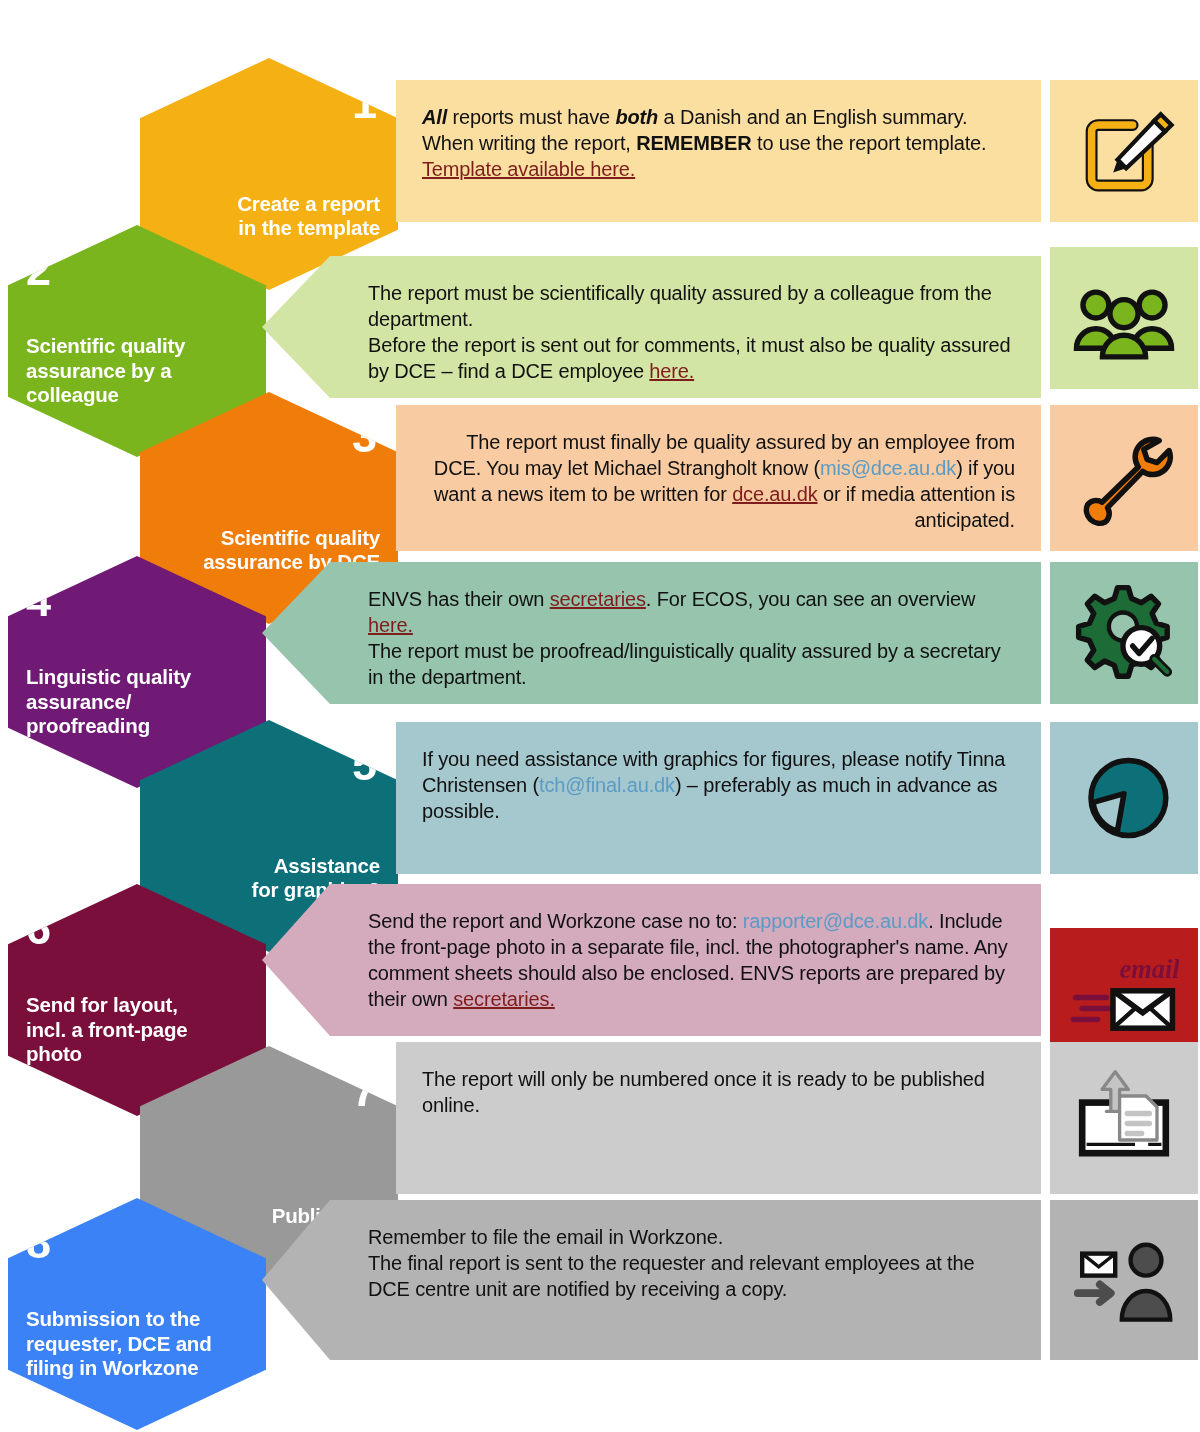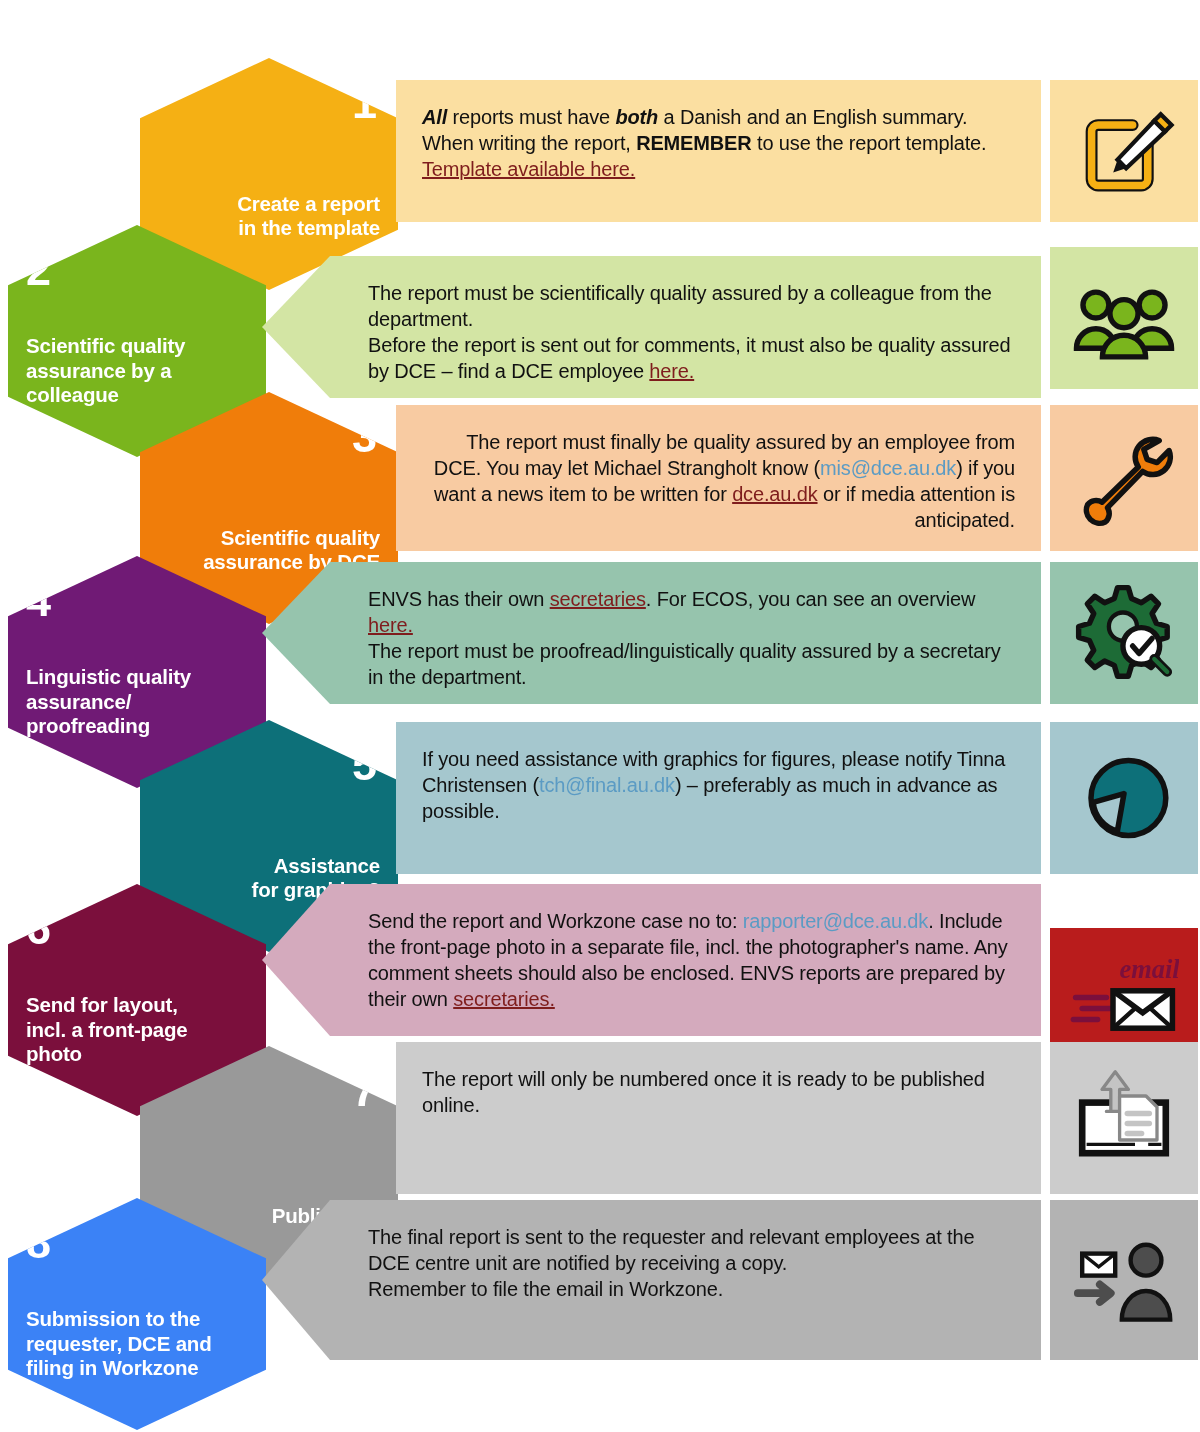--- a/index.html
+++ b/index.html
@@ -233,22 +233,22 @@
             <path d="M53 64 H66"></path>
           </g>
         </svg>
       </span>
     </div>
     <div class="hex left" style="top: 1198px; background: #3b82f6; justify-content: center;">
       <div class="hex-num">8</div>
       <div class="hex-label">Submission to the<br>requester, DCE and<br>filing in Workzone</div>
     </div>
     <div class="panel notch" style="top: 1200px; height: 160px; background: rgb(179, 179, 179);">
+      <p>Remember to file the email in Workzone.</p>
       <p>The final report is sent to the requester and relevant employees at the DCE centre unit are notified by receiving a copy.</p>
-      <p>Remember to file the email in Workzone.</p>
     </div>
     <div class="icon-tile" style="top: 1200px; height: 160px; background: rgb(179, 179, 179);">
       <span>
         <svg width="110" height="110" viewBox="0 0 100 100">
           <circle cx="70" cy="32" r="14" fill="#4d4d4d" stroke="#111" stroke-width="4"></circle>
           <path d="M48 86 a22 26 0 0 1 44 0 Z" fill="#4d4d4d" stroke="#111" stroke-width="4"></path>
           <rect x="12" y="26" width="30" height="20" fill="#fff" stroke="#111" stroke-width="4"></rect>
           <path d="M12 26 L27 38 L42 26" fill="none" stroke="#111" stroke-width="3"></path>
           <path d="M8 62 H34 M28 54 l10 8 l-10 8" fill="none" stroke="#4d4d4d" stroke-width="7" stroke-linecap="round" stroke-linejoin="round"></path>
         </svg>

